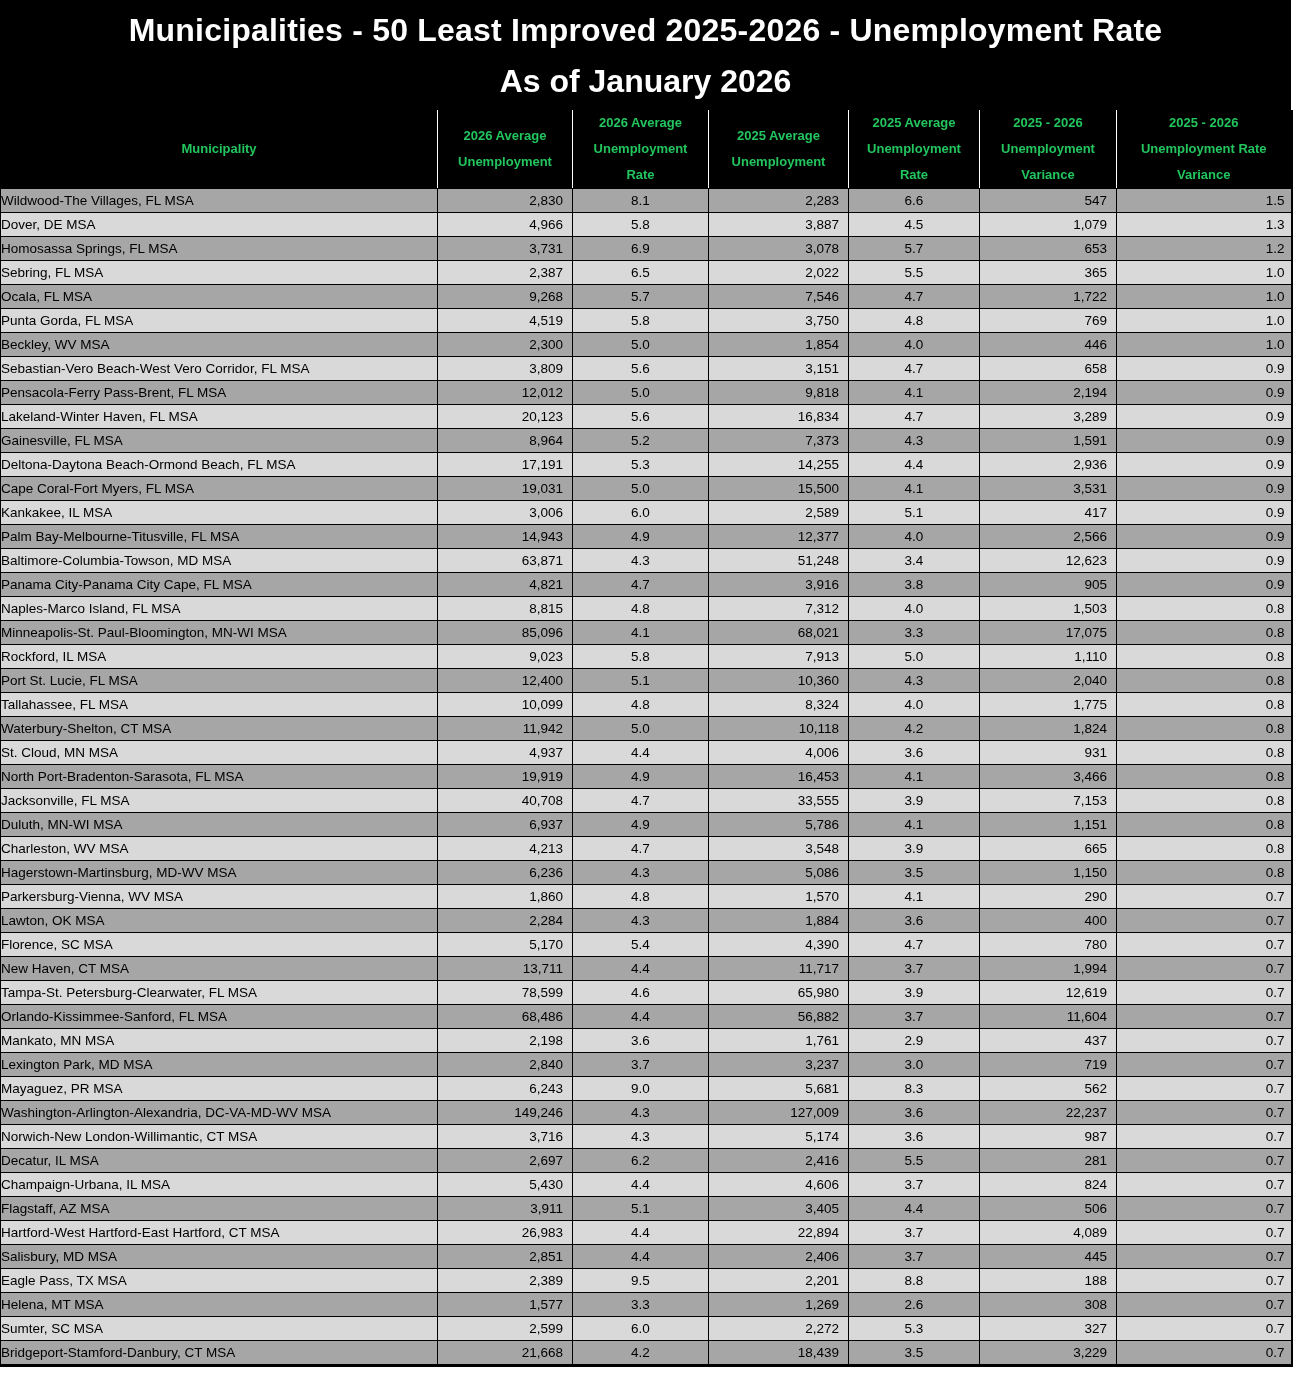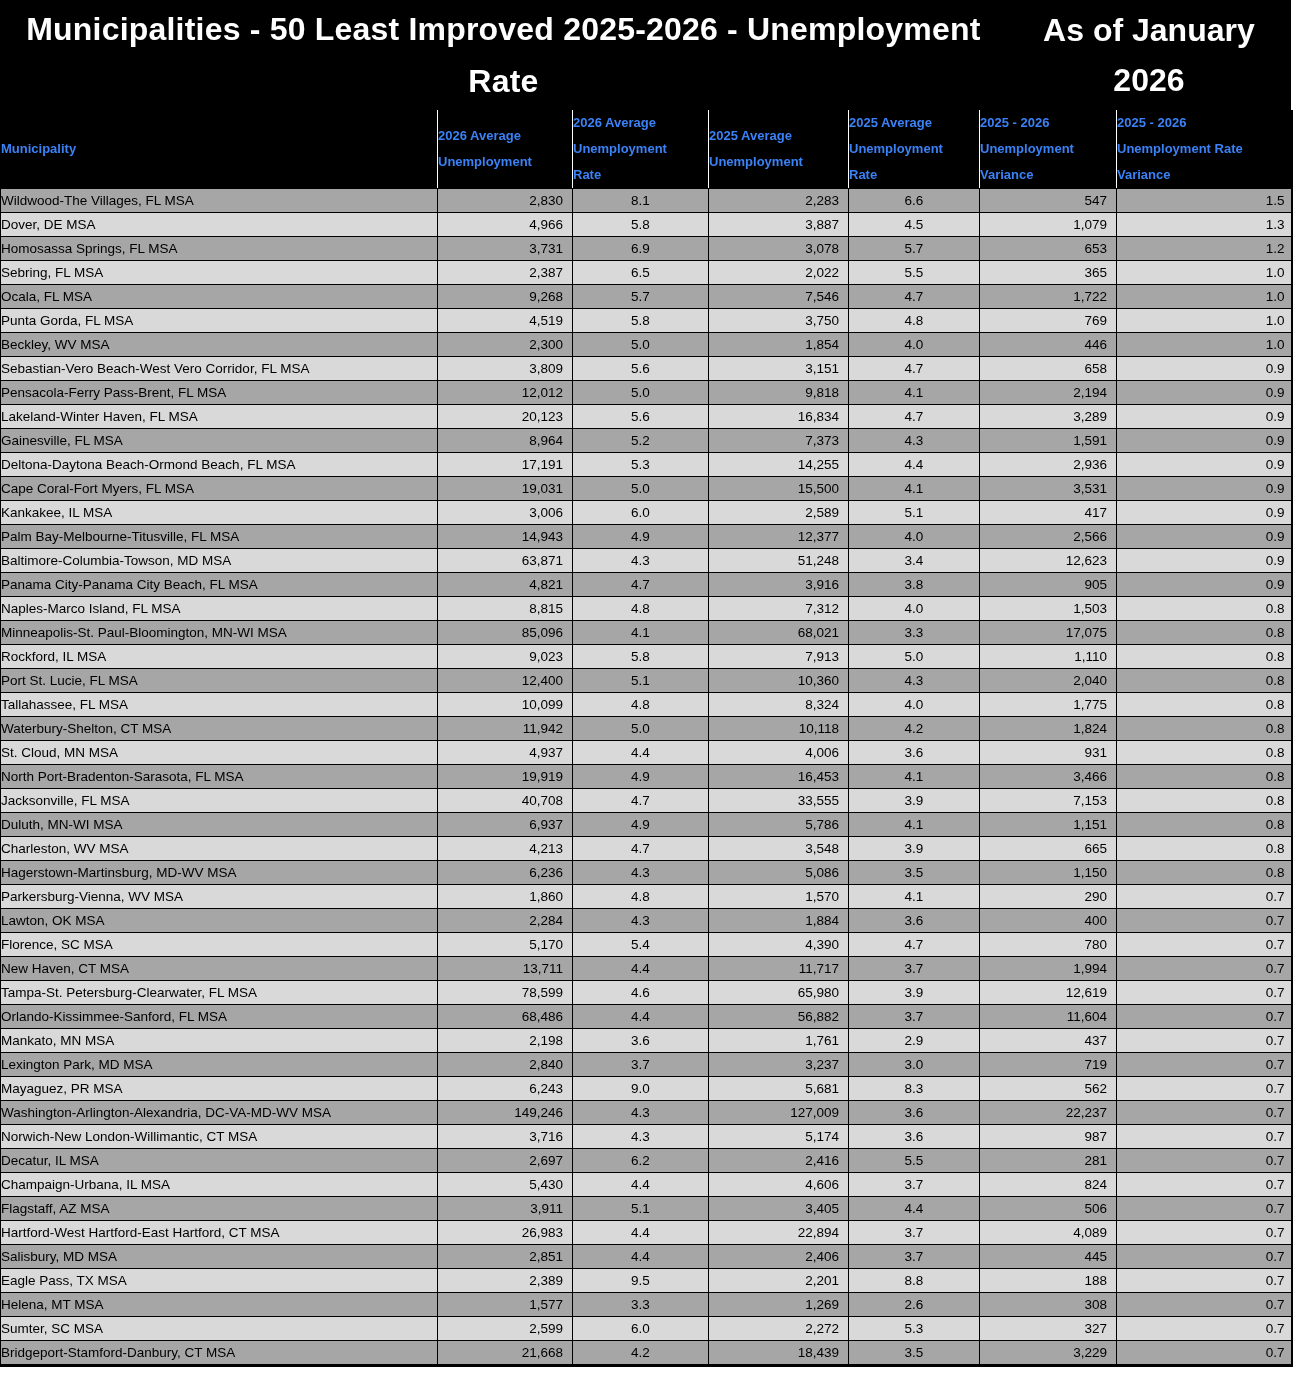--- a/index.html
+++ b/index.html
@@ -9,21 +9,21 @@
     color: #000;
     overflow: hidden;
   }
   .report { width: 1291px; }
 
   .titleblock {
     background: #000000;
     color: #ffffff;
     height: 110px;
     display: flex;
-    flex-direction: row;
+    flex-direction: column;
     justify-content: center;
     align-items: center;
     text-align: center;
   }
   .title    { font-size: 32px; font-weight: bold; line-height: 52px; letter-spacing: 0.2px; }
   .subtitle { font-size: 32px; font-weight: bold; line-height: 50px; }
 
   table {
     border-collapse: collapse;
     table-layout: fixed;
@@ -35,26 +35,26 @@
   col.c0 { width: 437px; }
   col.c1 { width: 135px; }
   col.c2 { width: 136px; }
   col.c3 { width: 140px; }
   col.c4 { width: 131px; }
   col.c5 { width: 137px; }
   col.c6 { width: 175px; }
 
   thead th {
     background: #000000;
-    color: #3b82f6;
+    color: #22c55e;
     font-size: 13px;
     font-weight: bold;
     height: 78px;
     vertical-align: middle;
-    text-align: left;
+    text-align: center;
     line-height: 26px;
     white-space: pre-line;
     padding: 0;
     border-left: 1px solid #ffffff;
     border-bottom: 1px solid #000000;
   }
   thead th:first-child { border-left: none; }
 
   tbody td {
     border: 1px solid #000000;
@@ -252,21 +252,21 @@
         <tr>
           <td class="col-muni">Baltimore-Columbia-Towson, MD MSA</td>
           <td class="col-num">63,871</td>
           <td class="col-rate">4.3</td>
           <td class="col-num">51,248</td>
           <td class="col-rate">3.4</td>
           <td class="col-num">12,623</td>
           <td class="col-var">0.9</td>
         </tr>
         <tr>
-          <td class="col-muni">Panama City-Panama City Beach, FL MSA</td>
+          <td class="col-muni">Panama City-Panama City Cape, FL MSA</td>
           <td class="col-num">4,821</td>
           <td class="col-rate">4.7</td>
           <td class="col-num">3,916</td>
           <td class="col-rate">3.8</td>
           <td class="col-num">905</td>
           <td class="col-var">0.9</td>
         </tr>
         <tr>
           <td class="col-muni">Naples-Marco Island, FL MSA</td>
           <td class="col-num">8,815</td>

